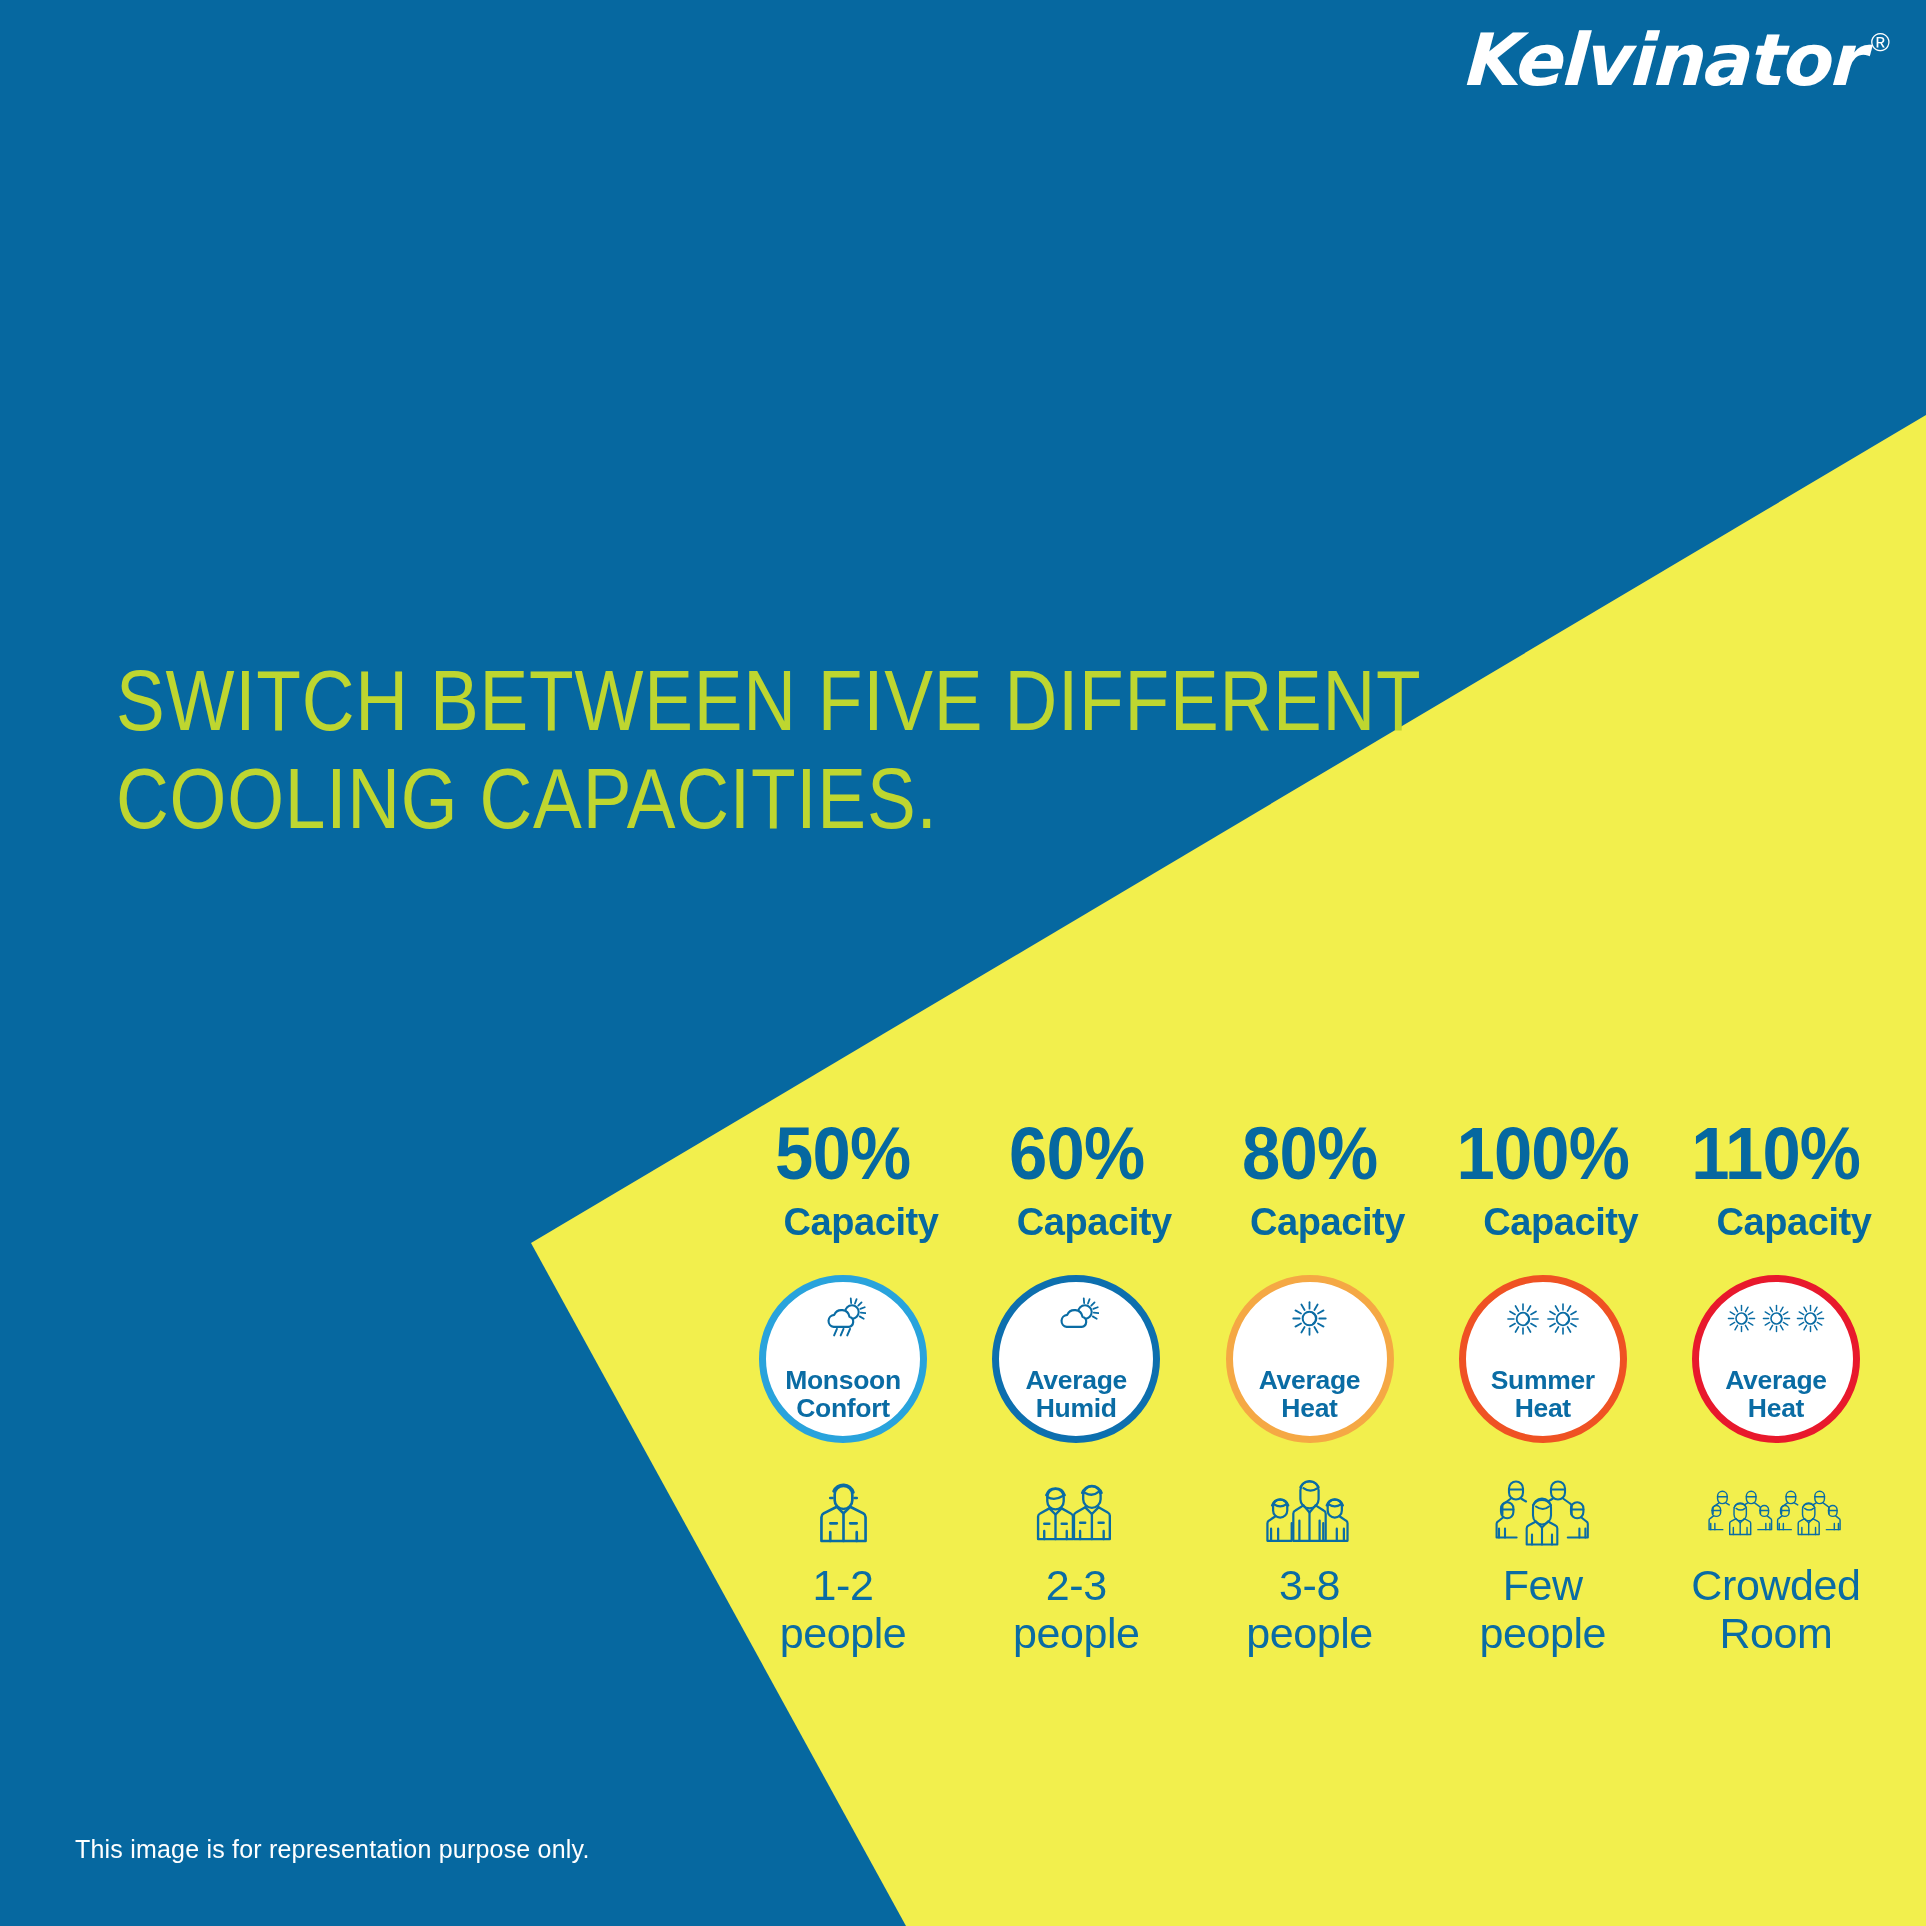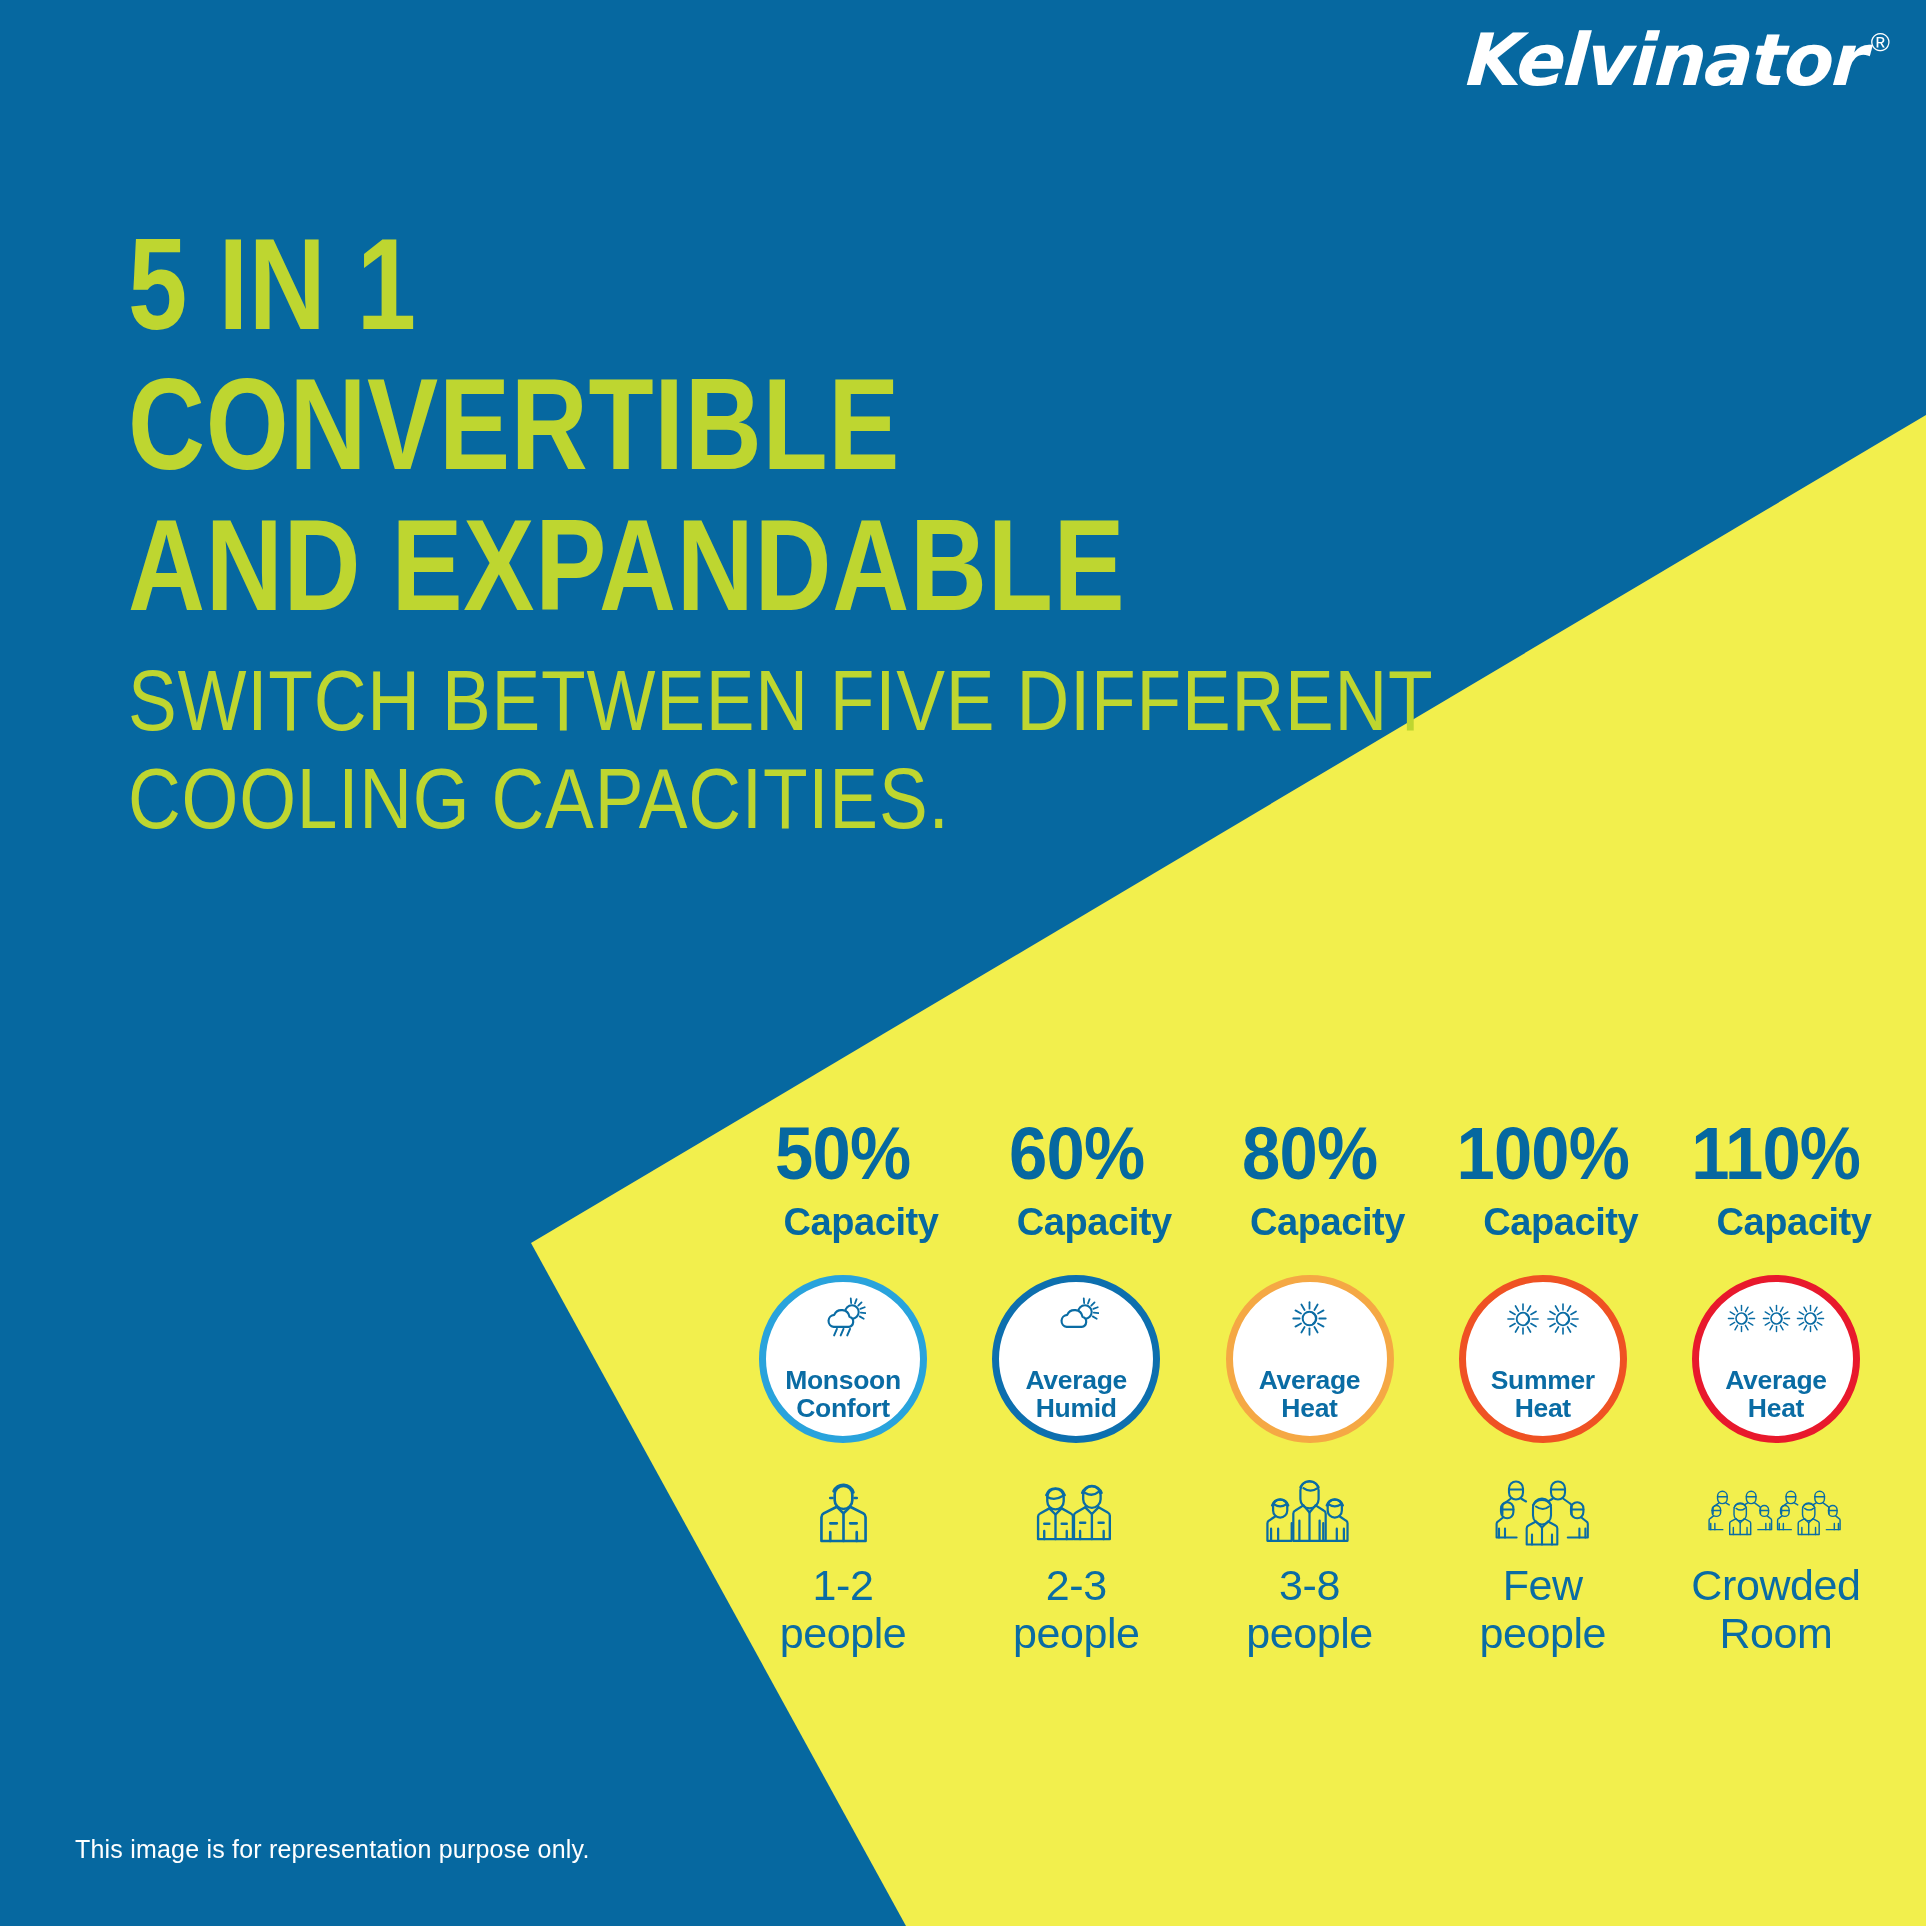--- a/index.html
+++ b/index.html
@@ -69,21 +69,21 @@
     font-size: 130px;
     line-height: 1.08;
     letter-spacing: 0.9px;
     transform: scaleX(0.82);
     transform-origin: left center;
     white-space: nowrap;
     margin: 0;
   }
   .subhead {
     position: absolute;
-    left: 128px;
+    left: 116px;
     top: 651px;
     width: 1284px;
   }
   .subhead-line {
     color: #BED630;
     font-family: "Liberation Sans", sans-serif;
     font-weight: 400;
     font-size: 86px;
     line-height: 1.14;
     letter-spacing: 0.9px;
@@ -201,25 +201,20 @@
 <div id="poster">
 
   <div class="bg-blue"></div>
   <div class="bg-yellow"></div>
 
   <div class="logo-wrap">
     <span class="logo-text">Kelvinator</span>
     <span class="logo-reg">®</span>
   </div>
 
-  <div class="headline">
-    <p class="headline-line">5 IN 1</p>
-    <p class="headline-line">CONVERTIBLE</p>
-    <p class="headline-line">AND EXPANDABLE</p>
-  </div>
 
   <div class="subhead">
     <p class="subhead-line">SWITCH BETWEEN FIVE DIFFERENT</p>
     <p class="subhead-line">COOLING CAPACITIES.</p>
   </div>
 
   <div class="capacity-row" id="modes-row">
       <div class="cap-col">
         <div class="cap-pct">50%</div>
         <div class="cap-label">Capacity</div>

